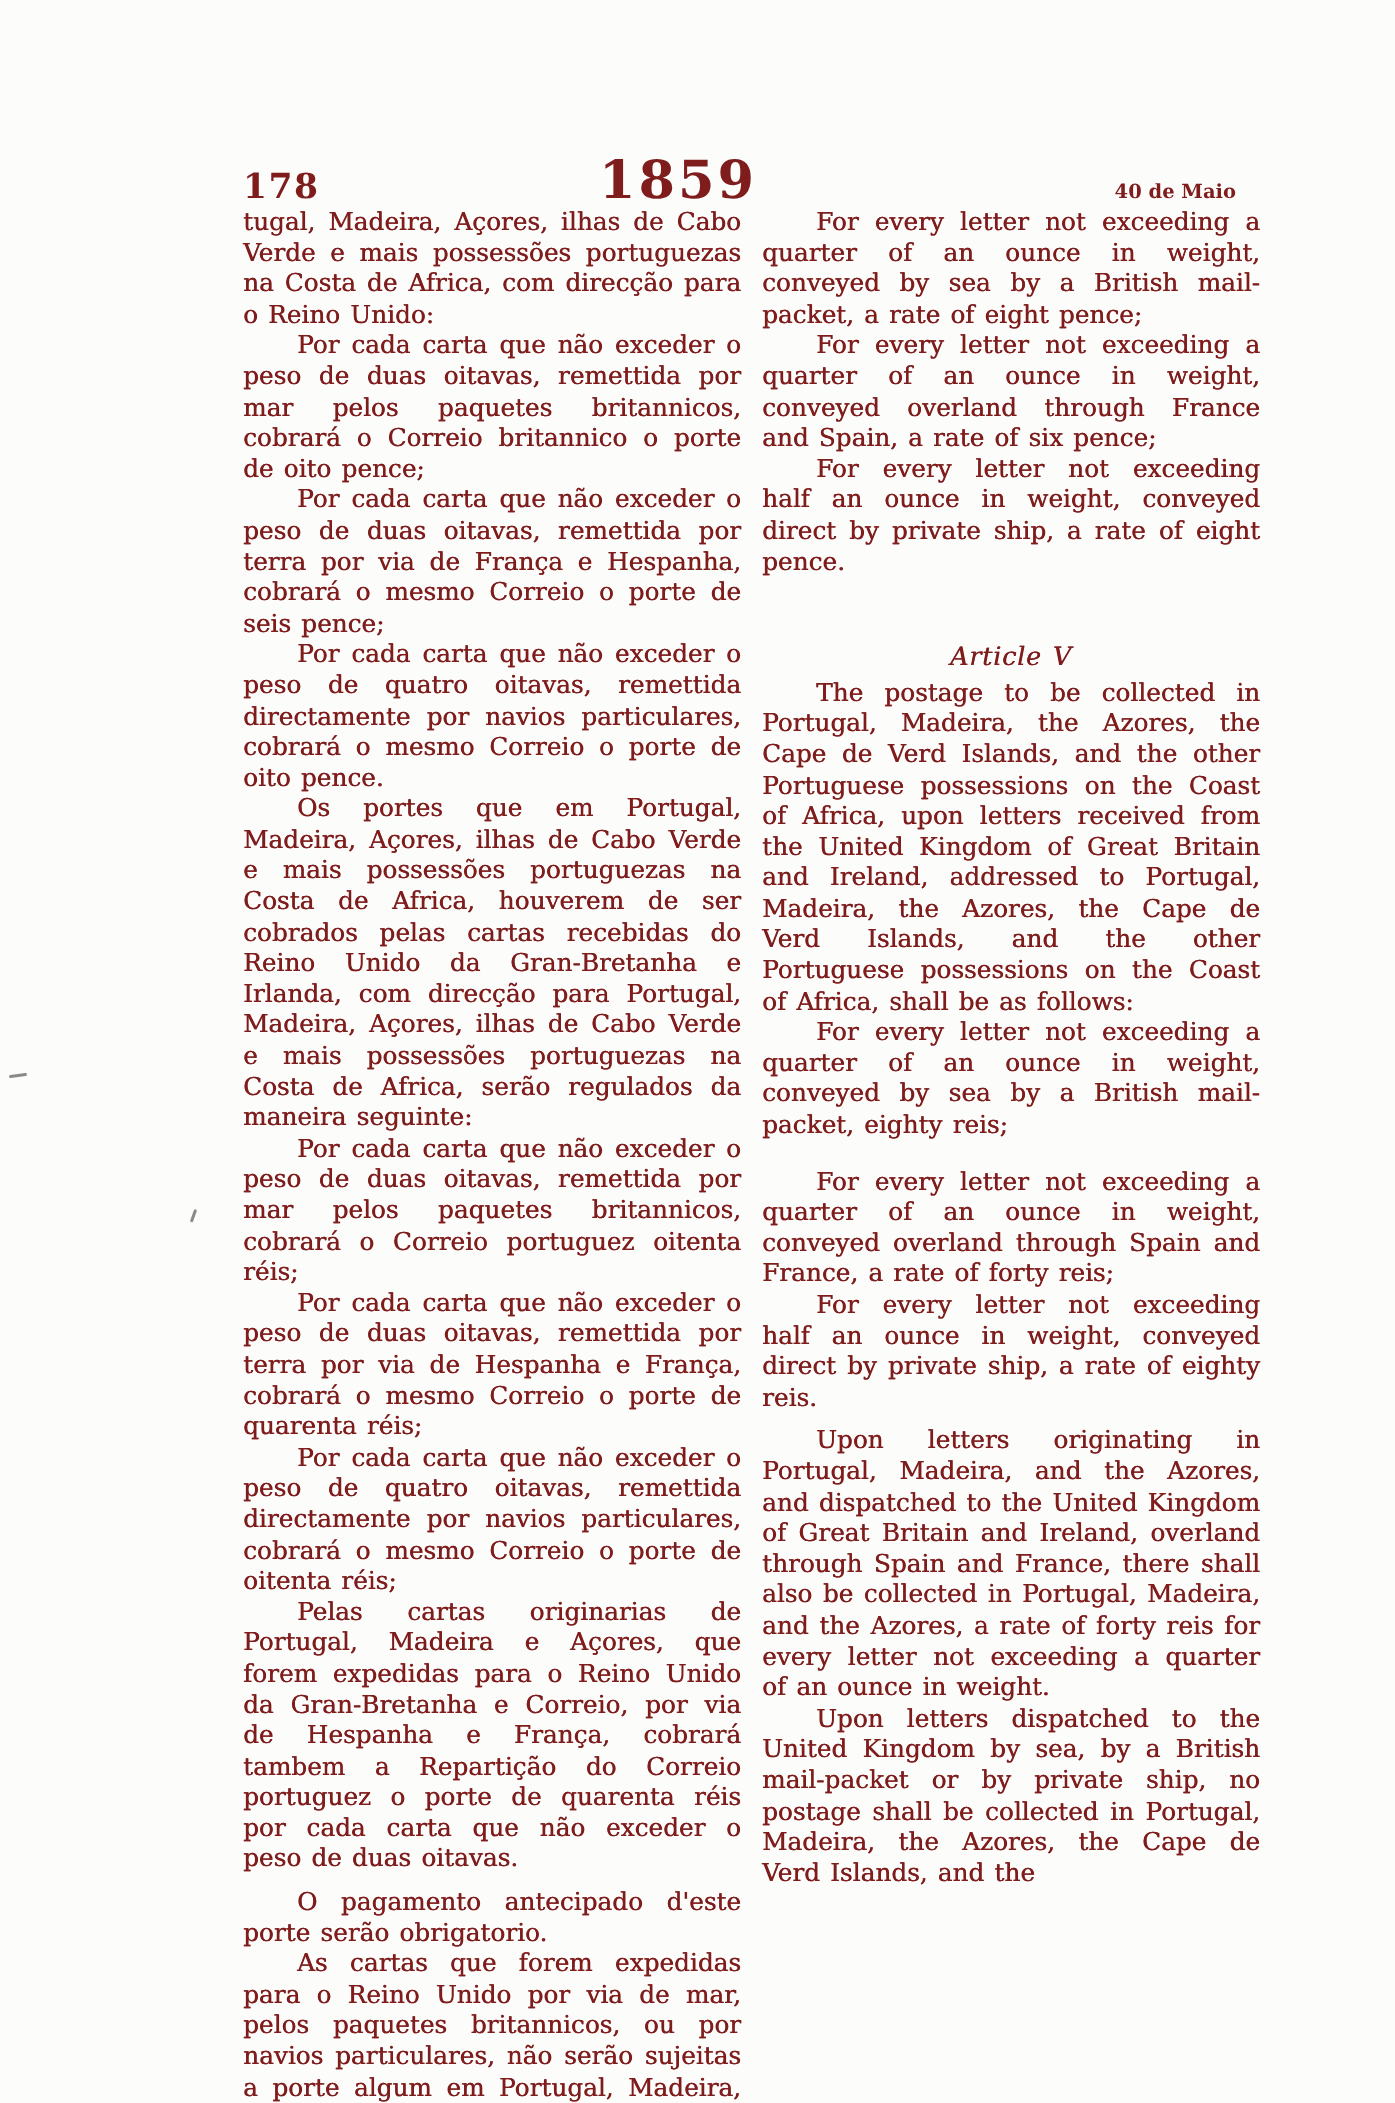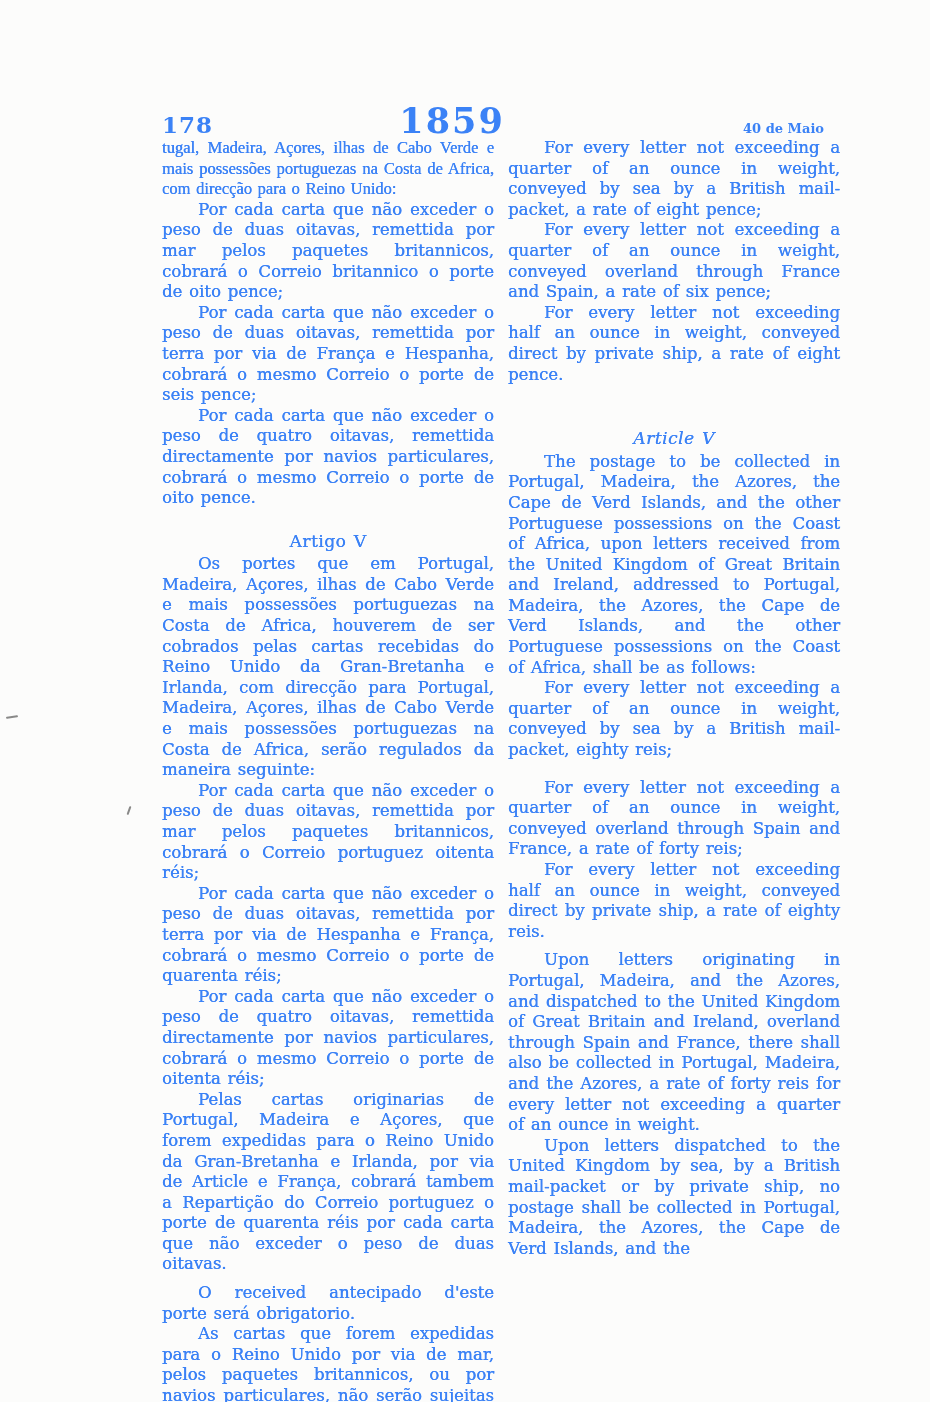--- a/index.html
+++ b/index.html
@@ -5,21 +5,21 @@
   html, body {
     margin: 0;
     padding: 0;
     background: #f7f7f5;
   }
   .page {
     position: relative;
     width: 930px;
     height: 1402px;
     background: #fcfcfb;
-    color: #3b82f6;
+    color: #7f1d1d;
     font-family: "DejaVu Serif", "Liberation Serif", serif;
     overflow: hidden;
     box-sizing: border-box;
     padding: 100px 90px 0 162px;
   }
   
   .page-header {
     display: flex;
     align-items: baseline;
     justify-content: space-between;
@@ -52,21 +52,21 @@
     font-size: 16.5px;
     line-height: 20.6px;
     text-align: justify;
     text-shadow: 0.3px 0 0 currentColor;
     word-spacing: 1.5px;
   }
   .col p {
     margin: 0;
     text-indent: 36px;
   }
-  .col p.noindent { text-indent: 0; font-family: Liberation Serif, serif; }
+  .col p.noindent { text-indent: 0; }
   .col p.gap-before { margin-top: 8px; }
   .article-heading {
     margin: 0;
     font-size: 17px;
     font-weight: normal;
     text-align: center;
     text-indent: 0;
     line-height: 20.6px;
     margin-bottom: 3px;
     letter-spacing: 0.5px;
@@ -98,28 +98,27 @@
   </header>
 
   <div class="columns">
 
     <section class="col col-left">
       <p class="noindent">tugal, Madeira, Açores, ilhas de Cabo Verde e mais possessões portuguezas na Costa de Africa, com direcção para o Reino Unido:</p>
       <p>Por cada carta que não exceder o peso de duas oitavas, remettida por mar pelos paquetes britannicos, cobrará o Correio britannico o porte de oito pence;</p>
       <p>Por cada carta que não exceder o peso de duas oitavas, remettida por terra por via de França e Hespanha, cobrará o mesmo Correio o porte de seis pence;</p>
       <p>Por cada carta que não exceder o peso de quatro oitavas, remettida directamente por navios particulares, cobrará o mesmo Correio o porte de oito pence.</p>
 
-      <h2 class="article-heading">Artigo V</h2>
 
       <p>Os portes que em Portugal, Madeira, Açores, ilhas de Cabo Verde e mais possessões portuguezas na Costa de Africa, houverem de ser cobrados pelas cartas recebidas do Reino Unido da Gran-Bretanha e Irlanda, com direcção para Portugal, Madeira, Açores, ilhas de Cabo Verde e mais possessões portuguezas na Costa de Africa, serão regulados da maneira seguinte:</p>
       <p>Por cada carta que não exceder o peso de duas oitavas, remettida por mar pelos paquetes britannicos, cobrará o Correio portuguez oitenta réis;</p>
       <p>Por cada carta que não exceder o peso de duas oitavas, remettida por terra por via de Hespanha e França, cobrará o mesmo Correio o porte de quarenta réis;</p>
       <p>Por cada carta que não exceder o peso de quatro oitavas, remettida directamente por navios particulares, cobrará o mesmo Correio o porte de oitenta réis;</p>
-      <p>Pelas cartas originarias de Portugal, Madeira e Açores, que forem expedidas para o Reino Unido da Gran-Bretanha e Irlanda, por via de Article e França, cobrará tambem a Repartição do Correio portuguez o porte de quarenta réis por cada carta que não exceder o peso de duas oitavas.</p>
-      <p class="gap-before">O received antecipado d'este porte será obrigatorio.</p>
+      <p>Pelas cartas originarias de Portugal, Madeira e Açores, que forem expedidas para o Reino Unido da Gran-Bretanha e Correio, por via de Hespanha e França, cobrará tambem a Repartição do Correio portuguez o porte de quarenta réis por cada carta que não exceder o peso de duas oitavas.</p>
+      <p class="gap-before">O pagamento antecipado d'este porte serão obrigatorio.</p>
       <p>As cartas que forem expedidas para o Reino Unido por via de mar, pelos paquetes britannicos, ou por navios particulares, não serão sujeitas a porte algum em Portugal, Madeira, Açores, ilhas de</p>
     </section>
 
     <section class="col col-right">
       <p>For every letter not exceeding a quarter of an ounce in weight, conveyed by sea by a British mail-packet, a rate of eight pence;</p>
       <p>For every letter not exceeding a quarter of an ounce in weight, conveyed overland through France and Spain, a rate of six pence;</p>
       <p>For every letter not exceeding half an ounce in weight, conveyed direct by private ship, a rate of eight pence.</p>
 
       <h2 class="article-heading">Article V</h2>
 

